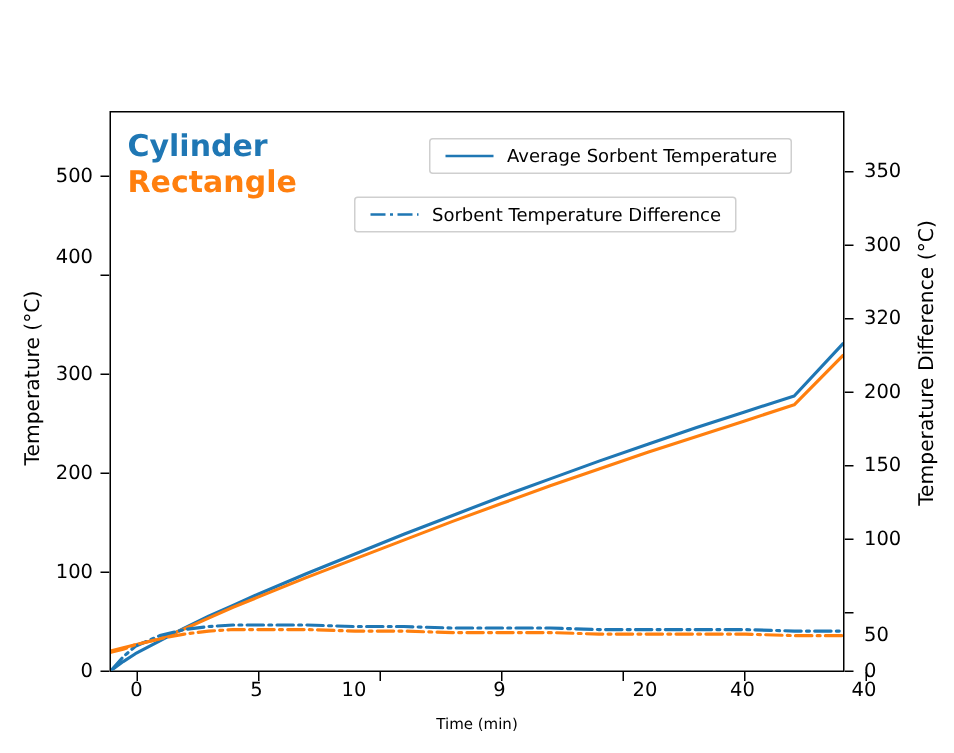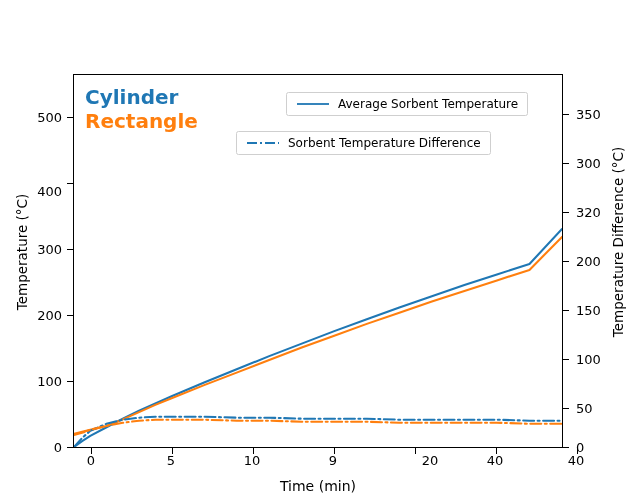--- a/index.html
+++ b/index.html
@@ -23,21 +23,21 @@
   #y-left-title{
     left:-1px;top:169px;width:200px;text-align:center;
     transform:rotate(-90deg);transform-origin:left top;
     transform-box:border-box;
   }
   #y-left-title{left:14px;top:352px;width:200px;}
   #y-right-title{
     left:610px;top:382px;width:280px;text-align:center;
     transform:rotate(-90deg);transform-origin:left top;
   }
-  #x-title{position:absolute;left:73px;top:478px;width:490px;text-align:center;font-size:14px;color:#000;}
+  #x-title{position:absolute;left:73px;top:478px;width:490px;text-align:center;font-size:10px;color:#000;}
 
   
   .tick-label{position:absolute;font-size:13px;color:#000;white-space:nowrap;}
   .ytick-left-wrap{position:absolute;left:0;width:62px;text-align:right;}
   .ytick-right-wrap{position:absolute;left:576px;width:40px;text-align:left;}
   .xtick-wrap{position:absolute;top:453px;width:40px;text-align:center;}
 
   
   .tick{position:absolute;background:#000;}
   .tick-y-left{left:67px;width:6px;height:1.2px;}
@@ -59,54 +59,54 @@
   .legend-swatch{width:34px;height:14px;flex:0 0 34px;margin-right:8px;}
   .legend-text{font-size:12px;color:#000;white-space:nowrap;}
 </style>
 </head>
 <body>
 
 <div id="root">
 
 
   <div class="ytick-left-wrap tick-label" style="top:110px">500</div>
-  <div class="ytick-left-wrap tick-label" style="top:184px">400</div>
+  <div class="ytick-left-wrap tick-label" style="top:164px">400</div>
   <div class="ytick-left-wrap tick-label" style="top:242px">300</div>
   <div class="ytick-left-wrap tick-label" style="top:308px">200</div>
   <div class="ytick-left-wrap tick-label" style="top:374px">100</div>
   <div class="ytick-left-wrap tick-label" style="top:440px">0</div>
 
   <div class="tick tick-y-left" style="top:117px"></div>
   <div class="tick tick-y-left" style="top:183px"></div>
   <div class="tick tick-y-left" style="top:249px"></div>
   <div class="tick tick-y-left" style="top:315px"></div>
   <div class="tick tick-y-left" style="top:381px"></div>
   <div class="tick tick-y-left" style="top:447px"></div>
 
   <div class="ytick-right-wrap tick-label" style="top:107px">350</div>
   <div class="ytick-right-wrap tick-label" style="top:156px">300</div>
   <div class="ytick-right-wrap tick-label" style="top:205px">320</div>
   <div class="ytick-right-wrap tick-label" style="top:254px">200</div>
   <div class="ytick-right-wrap tick-label" style="top:303px">150</div>
   <div class="ytick-right-wrap tick-label" style="top:352px">100</div>
-  <div class="ytick-right-wrap tick-label" style="top:401px">50</div>
+  <div class="ytick-right-wrap tick-label" style="top:416px">50</div>
   <div class="ytick-right-wrap tick-label" style="top:440px">0</div>
 
   <div class="tick tick-y-right" style="top:114px"></div>
   <div class="tick tick-y-right" style="top:163px"></div>
   <div class="tick tick-y-right" style="top:212px"></div>
   <div class="tick tick-y-right" style="top:261px"></div>
   <div class="tick tick-y-right" style="top:310px"></div>
   <div class="tick tick-y-right" style="top:359px"></div>
   <div class="tick tick-y-right" style="top:408px"></div>
   <div class="tick tick-y-right" style="top:447px"></div>
 
   <div class="xtick-wrap tick-label" style="left:71px">0</div>
   <div class="xtick-wrap tick-label" style="left:151px">5</div>
-  <div class="xtick-wrap tick-label" style="left:232px">10</div>
+  <div class="xtick-wrap tick-label" style="left:216px">10</div>
   <div class="xtick-wrap tick-label" style="left:313px">9</div>
   <div class="xtick-wrap tick-label" style="left:410px">20</div>
   <div class="xtick-wrap tick-label" style="left:475px">40</div>
   <div class="xtick-wrap tick-label" style="left:556px">40</div>
 
   <div class="tick tick-x" style="left:91px"></div>
   <div class="tick tick-x" style="left:172px"></div>
   <div class="tick tick-x" style="left:253px"></div>
   <div class="tick tick-x" style="left:334px"></div>
   <div class="tick tick-x" style="left:415px"></div>

